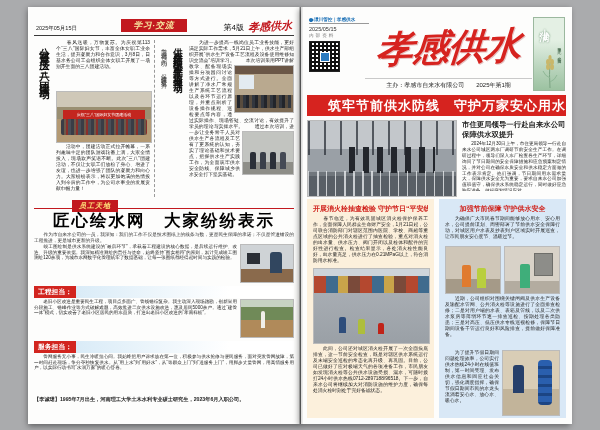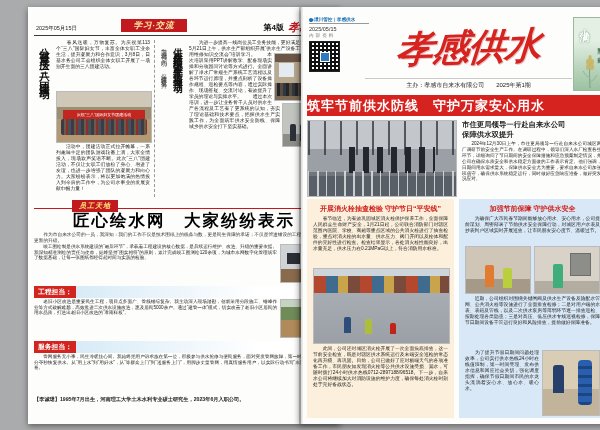--- a/index.html
+++ b/index.html
@@ -1,33 +1,33 @@
 <!DOCTYPE html>
 <html><head>
 <meta charset="utf-8">
 <style>
   html,body{margin:0;padding:0;-webkit-text-size-adjust:none;}
   .canvas{position:relative;width:600px;height:430px;background:#aaabad;overflow:hidden;
           font-family:"Liberation Sans",sans-serif;}
-  .page{position:absolute;top:7px;height:417px;background:#fdfdfc;box-shadow:0 2px 6px rgba(0,0,0,.45);padding-left:40px;}
+  .page{position:absolute;top:7px;height:417px;background:#fdfdfc;box-shadow:0 2px 6px rgba(0,0,0,.45);}
   #pageL{left:28px;width:272px;}
   #pageR{left:301px;width:271px;box-shadow:-2px 2px 6px rgba(0,0,0,.4);}
 
   
   .p{font-size:4.8px;line-height:6px;text-align:justify;color:#222;}
   .ph{position:relative;overflow:hidden;border:0.5px solid #bbb;}
   .fr{float:right;clear:right;}
 
   
   .lp-header{position:absolute;left:6px;right:6px;top:8px;height:20px;border-bottom:1.5px solid #3a3a3a;}
   .lp-date{position:absolute;left:2px;bottom:3px;font-size:5.5px;color:#222;}
   .lp-banner{position:absolute;left:87px;top:4px;width:66px;height:13px;background:#c2191f;
              color:#f7e7a0;font-size:8.5px;font-weight:bold;font-style:italic;text-align:center;
              line-height:13px;letter-spacing:1px;font-family:"Liberation Serif",serif;}
-  .lp-edition{position:absolute;right:50px;bottom:2px;font-size:8px;font-weight:bold;color:#111;}
+  .lp-edition{position:absolute;right:50px;bottom:2px;font-size:8px;font-weight:normal;color:#111;}
   .lp-logo{position:absolute;right:2px;bottom:1px;font-size:11px;color:#c2191f;font-weight:bold;
            font-style:italic;font-family:"DejaVu Serif",serif;transform:rotate(-3deg);}
 
   .a1{position:absolute;left:8px;top:33px;width:114px;height:157px;display:flex;}
   .a1-title{writing-mode:vertical-rl;font-size:10.5px;font-weight:bold;letter-spacing:2.5px;
             line-height:16px;color:#111;font-family:"Liberation Serif",serif;height:100%;}
   .a1-body{flex:1;padding-left:4px;}
   .a1-body .blk1{height:50px;overflow:hidden;}
   .a1-body .blk2{height:52px;overflow:hidden;margin-top:1px;}
   .ph-women{width:100%;height:50px;margin:1px 0;background:linear-gradient(180deg,#cfc8b8 0 30%,#9a8f72 30% 55%,#b49a74 55% 100%);}
@@ -96,21 +96,21 @@
               border-top:0.5px solid #c9c9c9;padding-top:2px;white-space:nowrap;}
   .rp-green{position:absolute;right:7px;top:10px;width:30px;height:72px;border:0.5px solid #9bb89e;
             background:linear-gradient(180deg,#e4f0e4 0 30%,#b9d4bc 70%,#9cc2a1);overflow:hidden;}
   .g-title{position:absolute;left:3px;top:3px;writing-mode:vertical-rl;font-size:10px;font-weight:bold;
            color:#fff;letter-spacing:3px;text-shadow:0 0 2px #5a8763;font-family:"Liberation Serif",serif;}
   .g-lines{position:absolute;right:2px;top:26px;writing-mode:vertical-rl;font-size:3.8px;color:#3f6247;
            letter-spacing:1px;line-height:6px;}
   .wheat{position:absolute;right:6px;bottom:2px;}
 
   .rp-banner{position:absolute;left:6px;right:6px;top:88px;height:21px;background:#d6231f;color:#fff;
-             font-size:13px;font-weight:bold;text-align:left;line-height:21px;letter-spacing:1px;
+             font-size:13px;font-weight:bold;text-align:right;line-height:21px;letter-spacing:1px;
              white-space:nowrap;overflow:hidden;}
   .rp-lead{position:absolute;left:6px;right:6px;top:113px;height:75px;display:flex;gap:5px;}
   .ph-plant{width:148px;height:75px;flex:none;background:linear-gradient(180deg,#c3c7cb 0 38%,#9aa0a6 38% 68%,#70767c 68%);}
   .ph-plant .frame{position:absolute;left:0;right:0;top:0;height:45%;
         background:repeating-linear-gradient(90deg,rgba(45,50,58,.75) 0 2px,transparent 2px 16px);}
   .ph-plant .rail{position:absolute;left:0;right:0;bottom:0;height:34%;
         background:repeating-linear-gradient(90deg,rgba(230,232,235,.8) 0 1.5px,transparent 1.5px 9px),
                    linear-gradient(180deg,transparent 0 20%,rgba(70,76,84,.55) 20%);}
   .ph-plant .people{position:absolute;left:28%;top:34%;width:58%;height:26px;
         background:repeating-linear-gradient(90deg,#23262c 0 6px,transparent 6px 14px);}

